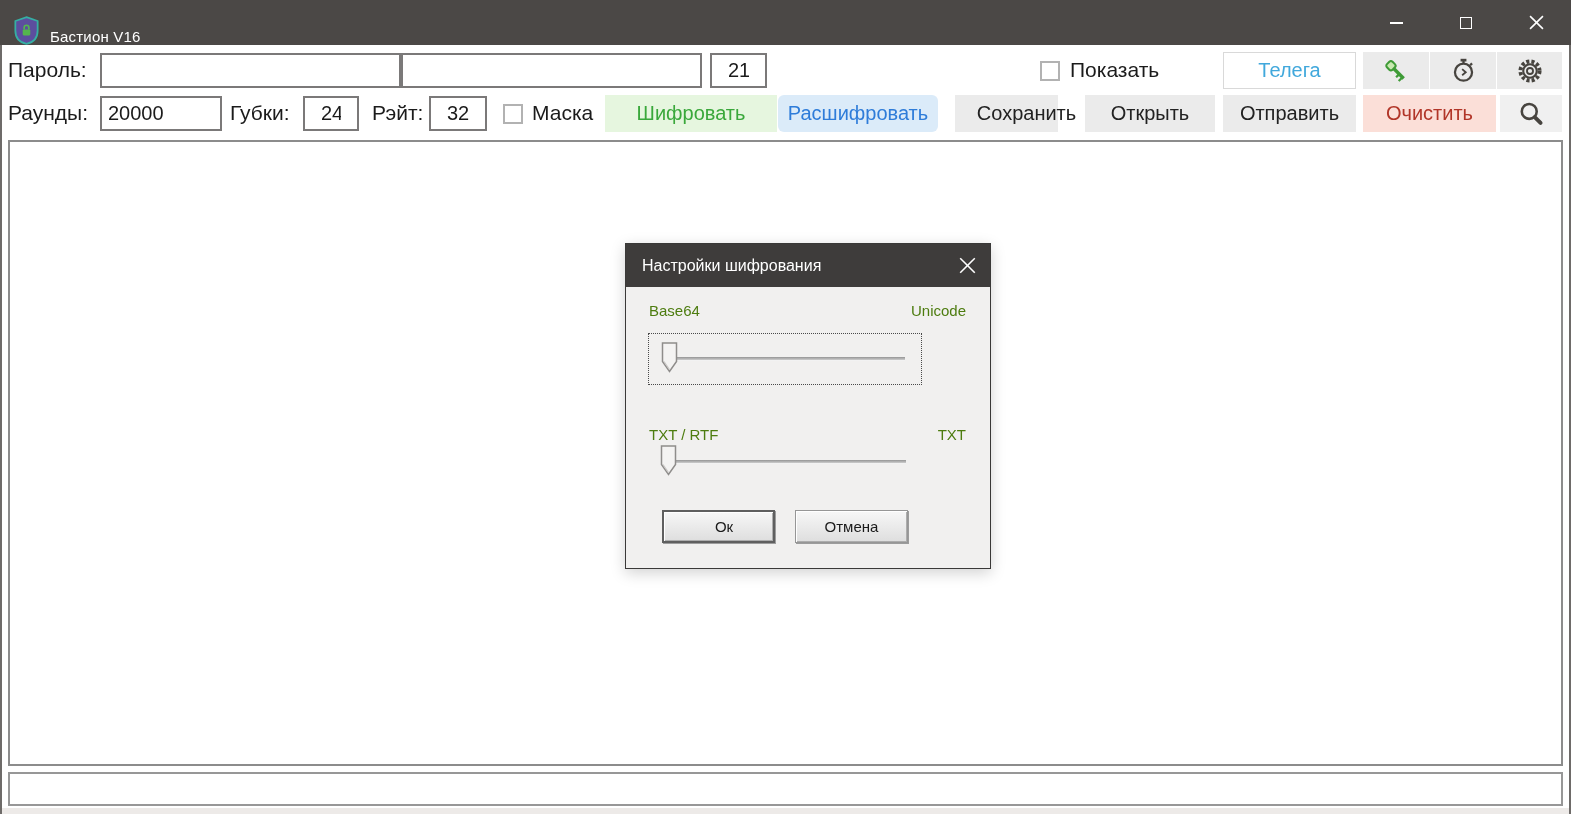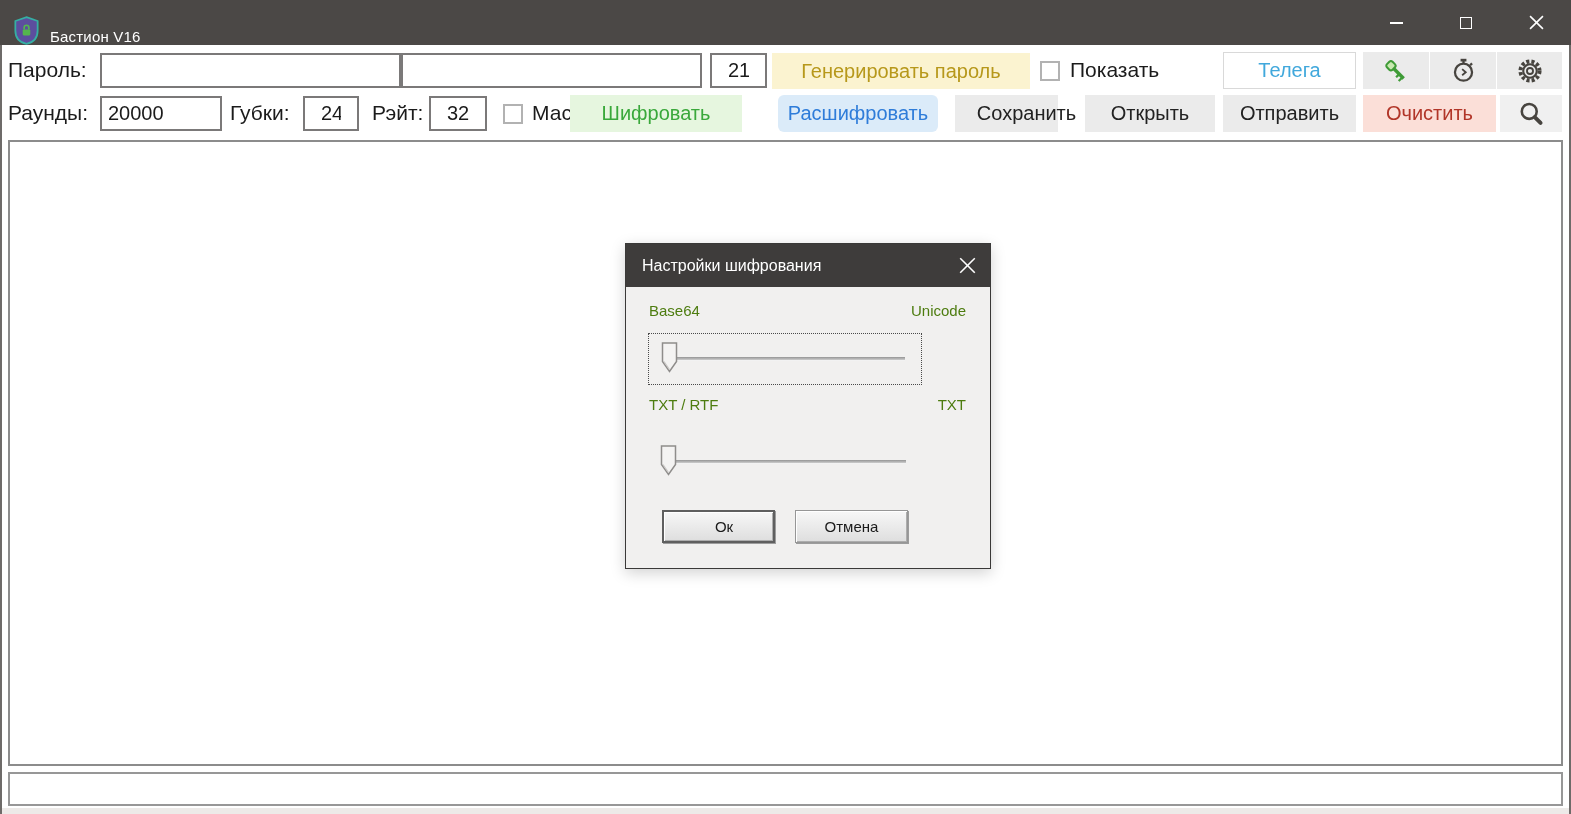--- a/index.html
+++ b/index.html
@@ -101,21 +101,20 @@
   </div>
 
   <div class="edge left"></div>
   <div class="edge right"></div>
   <div class="footer-strip"></div>
 
   <span class="lbl" style="left:8px; top:58px;">Пароль:</span>
   <input class="tinput" style="left: 100px; top: 53px; width: 301px; height: 35px;" value="">
   <input class="tinput" style="left: 401px; top: 53px; width: 301px; height: 35px;" value="">
   <input class="tinput center" style="left: 710px; top: 53px; width: 57px; height: 35px;" value="21">
-  <div class="btn yellow" style="left:772px; top:53px; width:258px; height:36px;">Генерировать пароль</div>
   <div class="chk" style="left:1040px; top:61px;"></div>
   <span class="lbl" style="left:1070px; top:58px;">Показать</span>
   <div class="btn white" style="left:1223px; top:52px; width:133px; height:37px;">Телега</div>
 
   <div class="iconcell" style="left:1363px; top:52px; width:66px;">
     <svg width="27" height="27" viewBox="0 0 24 24">
       <g transform="rotate(45 12 12)">
         <rect x="2" y="9" width="7" height="7" rx="2" fill="#C8E9B0" stroke="#3E9B36" stroke-width="1.8"></rect>
         <line x1="9" y1="12.5" x2="21.5" y2="12.5" stroke="#3E9B36" stroke-width="3"></line>
         <line x1="16" y1="12.5" x2="16" y2="16.5" stroke="#3E9B36" stroke-width="2"></line>
@@ -141,21 +140,21 @@
   </div>
 
   <span class="lbl" style="left:8px; top:101px;">Раунды:</span>
   <input class="tinput" style="left: 100px; top: 96px; width: 122px; height: 35px;" value="20000">
   <span class="lbl" style="left:230px; top:101px;">Губки:</span>
   <input class="tinput center" style="left: 303px; top: 96px; width: 56px; height: 35px;" value="24">
   <span class="lbl" style="left:372px; top:101px;">Рэйт:</span>
   <input class="tinput center" style="left: 429px; top: 96px; width: 58px; height: 35px;" value="32">
   <div class="chk" style="left:503px; top:104px;"></div>
   <span class="lbl" style="left:532px; top:101px;">Маска</span>
-  <div class="btn green" style="left:570px; top:95px; width:172px; height:37px;">Шифровать</div>
+  <div class="btn green" style="left:605px; top:95px; width:172px; height:37px;">Шифровать</div>
   <div class="btn blue" style="left:778px; top:95px; width:160px; height:37px;border-radius:6px;">Расшифровать</div>
   <div class="btn gray" style="left:955px; top:95px; width:103px; height:37px;padding-left:40px;">Сохранить</div>
   <div class="btn gray" style="left:1085px; top:95px; width:130px; height:37px;">Открыть</div>
   <div class="btn gray" style="left:1223px; top:95px; width:133px; height:37px;">Отправить</div>
   <div class="btn pink" style="left:1363px; top:95px; width:133px; height:37px;">Очистить</div>
   <div class="iconcell" style="left:1500px; top:95px; width:62px; background:#F0F0F0;">
     <svg width="28" height="28" viewBox="0 0 24 24" fill="none">
       <circle cx="10.5" cy="9.8" r="6.4" stroke="#47443F" stroke-width="2.2"></circle>
       <line x1="15.2" y1="14.6" x2="20.2" y2="19.6" stroke="#47443F" stroke-width="3.4" stroke-linecap="round"></line>
     </svg>
@@ -183,21 +182,21 @@
       <div class="slider focused" style="top:46px;">
         <div class="slider-track"></div>
         <div class="slider-thumb">
           <svg width="17" height="31" viewBox="0 0 17 31">
             <path d="M1.5 1 H15.5 V19.5 L8.5 29.5 L1.5 19.5 Z" fill="#F4F3F2" stroke="#8F8D8B" stroke-width="1.5"></path>
             <path d="M3 19.5 L8.5 27.5" stroke="#C9C7C5" stroke-width="1.2" fill="none"></path>
           </svg>
         </div>
       </div>
 
-      <div class="dlg-lblrow" style="top:109px;gap:39px;">
+      <div class="dlg-lblrow" style="top:139px;gap:39px;">
         <span>TXT / RTF</span>
         <span>TXT</span>
       </div>
       <div class="slider" style="top:150px;">
         <div class="slider-track"></div>
         <div class="slider-thumb">
           <svg width="17" height="31" viewBox="0 0 17 31">
             <path d="M1.5 1 H15.5 V19.5 L8.5 29.5 L1.5 19.5 Z" fill="#F4F3F2" stroke="#8F8D8B" stroke-width="1.5"></path>
             <path d="M3 19.5 L8.5 27.5" stroke="#C9C7C5" stroke-width="1.2" fill="none"></path>
           </svg>

